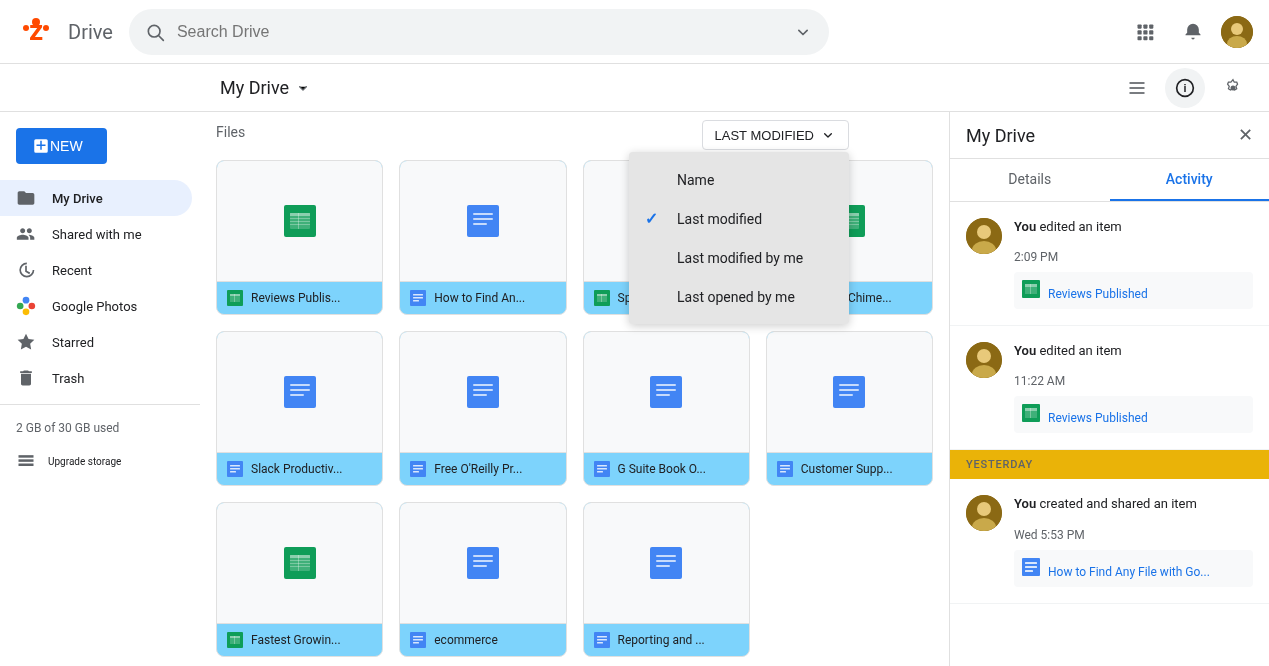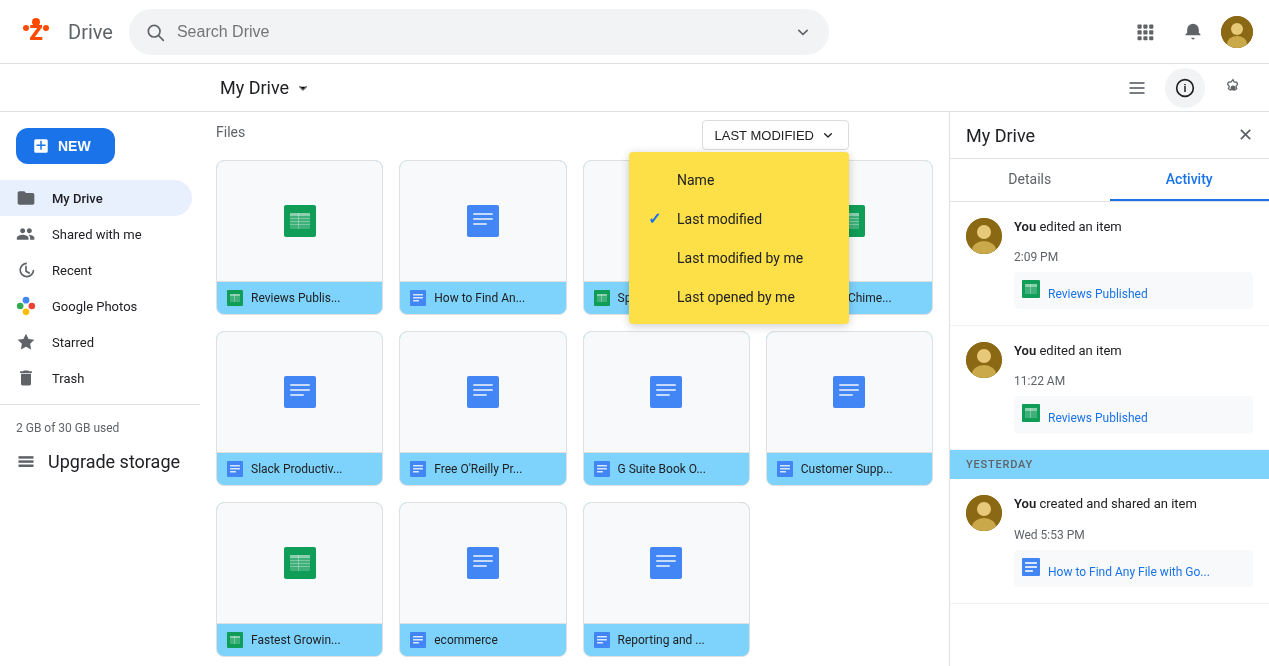--- a/index.html
+++ b/index.html
@@ -45,35 +45,35 @@
     .main-layout { display: flex; height: calc(666px - 64px - 48px); }
 
     
     .sidebar {
       width: 200px; flex-shrink: 0; padding: 8px 0;
       background: #fff; overflow-y: auto;
     }
     .new-btn {
       margin: 8px 16px 16px; padding: 0 24px 0 16px;
       height: 36px; background: #1a73e8; color: #fff;
-      border: none; border-radius: 12px; font-size: 14px;
-      font-weight: 700; cursor: pointer; display: flex; align-items: center; gap: 8px;
+      border: none; border-radius: 4px; font-size: 14px;
+      font-weight: 400; cursor: pointer; display: flex; align-items: center; gap: 0;
     }
     .sidebar-item {
       display: flex; align-items: center; gap: 16px;
       padding: 8px 16px; cursor: pointer; border-radius: 0 20px 20px 0;
       margin-right: 8px; color: #202124; font-size: 13px;
     }
     .sidebar-item.active { background: #e8f0fe; font-weight: 500; }
     .sidebar-item .icon { width: 20px; display: flex; justify-content: center; }
     .sidebar-divider { height: 1px; background: #e0e0e0; margin: 8px 0; }
     .storage-text { padding: 8px 16px; font-size: 12px; color: #5f6368; }
     .upgrade-btn {
       display: flex; align-items: center; gap: 12px;
-      padding: 8px 16px; cursor: pointer; color: #202124; font-size: 18px;
+      padding: 8px 16px; cursor: pointer; color: #202124; font-size: 10px;
     }
 
     
     .files-area {
       flex: 1; overflow-y: auto; padding: 0; position: relative;
       background: #fff;
     }
     .files-header {
       display: flex; align-items: center; padding: 12px 16px;
       font-size: 14px; color: #5f6368; gap: 8px; position: relative;
@@ -82,25 +82,24 @@
     .sort-button {
       display: flex; align-items: center; gap: 6px;
       margin-left: auto; border: 1px solid #dadce0;
       background: #fff; border-radius: 4px; padding: 6px 12px;
       cursor: pointer; font-size: 13px; color: #202124; font-weight: 500;
     }
 
     
     .sort-dropdown {
       position: absolute; top: 48px; right: 16px;
-      background: #fde047; border-radius: 4px;
+      background: #e5e5e5; border-radius: 4px;
       box-shadow: 0 2px 10px rgba(0,0,0,0.2);
       z-index: 200; min-width: 220px;
       padding: 8px 0;
-      text-align: center;
     }
     .sort-option {
       display: flex; align-items: center; gap: 12px;
       padding: 10px 16px; cursor: pointer; font-size: 14px; color: #202124;
     }
     .sort-option .check { width: 20px; color: #1a73e8; font-size: 16px; }
 
     
     .files-grid {
       display: grid; grid-template-columns: repeat(4, 1fr);
@@ -153,21 +152,21 @@
     .activity-time { font-size: 12px; color: #5f6368; margin-top: 14px; }
     .activity-file {
       display: flex; align-items: flex-end; gap: 8px;
       margin-top: 8px; padding: 8px; background: #f8f9fa;
       border-radius: 4px;
     }
     .activity-file-name { font-size: 12px; color: #1a73e8; }
     .section-label {
       padding: 8px 16px; font-size: 11px; font-weight: 500;
       color: #5f6368; letter-spacing: 0.8px; text-transform: uppercase;
-      background: #7dd3fc;
+      background: #eab308;
     }
 
     
     ::-webkit-scrollbar { width: 6px; }
     ::-webkit-scrollbar-track { background: transparent; }
     ::-webkit-scrollbar-thumb { background: #bdc1c6; border-radius: 3px; }
   </style>
 </head>
 <body>
 

